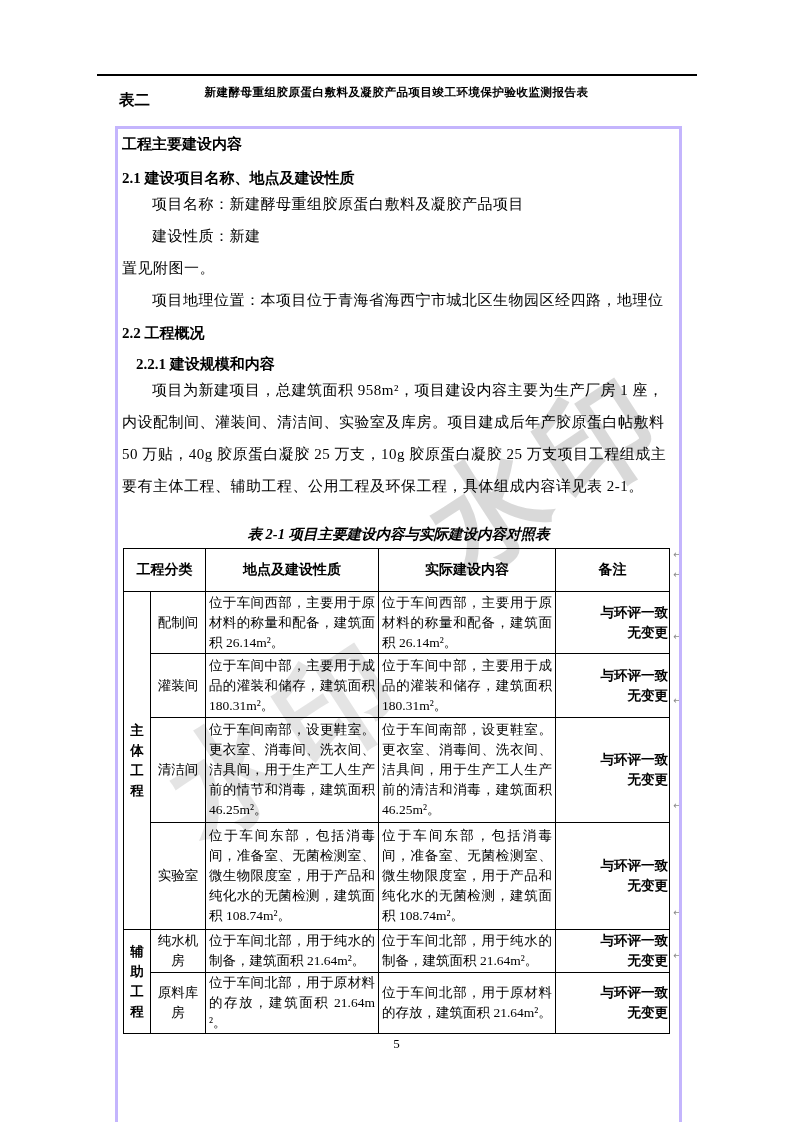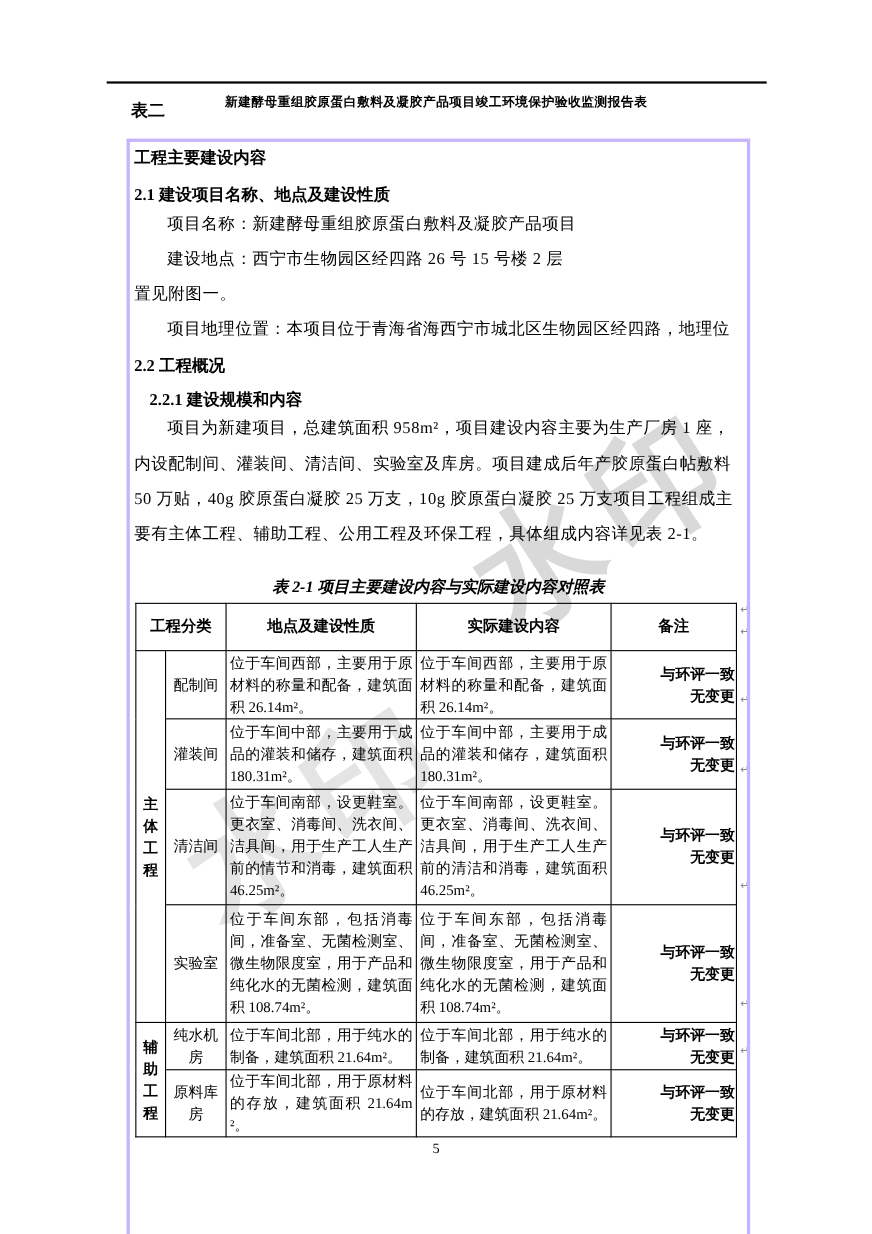--- a/index.html
+++ b/index.html
@@ -53,21 +53,21 @@
   <div class="table-label">表二</div>
 
   <div class="watermark wm1">水印</div>
   <div class="watermark wm2">水印</div>
 
   <div class="form-box">
     <div class="sec-title">工程主要建设内容</div>
 
     <div class="h1">2.1  建设项目名称、地点及建设性质</div>
     <div class="bodyline indent">项目名称：新建酵母重组胶原蛋白敷料及凝胶产品项目</div>
-    <div class="bodyline indent">建设地点：西宁市生物园区经四路 26 号 15 号楼 2 层</div>
+    <div class="bodyline indent">建设性质：新建</div>
     <div class="bodyline">置见附图一。</div>
     <div class="bodyline indent">项目地理位置：本项目位于青海省海西宁市城北区生物园区经四路，地理位</div>
 
     <div class="h1 tight">2.2  工程概况</div>
     <div class="h2">2.2.1 建设规模和内容</div>
     <div class="bodyline indent">项目为新建项目，总建筑面积 958m²，项目建设内容主要为生产厂房 1 座，</div>
     <div class="bodyline">内设配制间、灌装间、清洁间、实验室及库房。项目建成后年产胶原蛋白帖敷料</div>
     <div class="bodyline">50 万贴，40g 胶原蛋白凝胶 25 万支，10g 胶原蛋白凝胶 25 万支项目工程组成主</div>
     <div class="bodyline">要有主体工程、辅助工程、公用工程及环保工程，具体组成内容详见表 2-1。</div>
 

